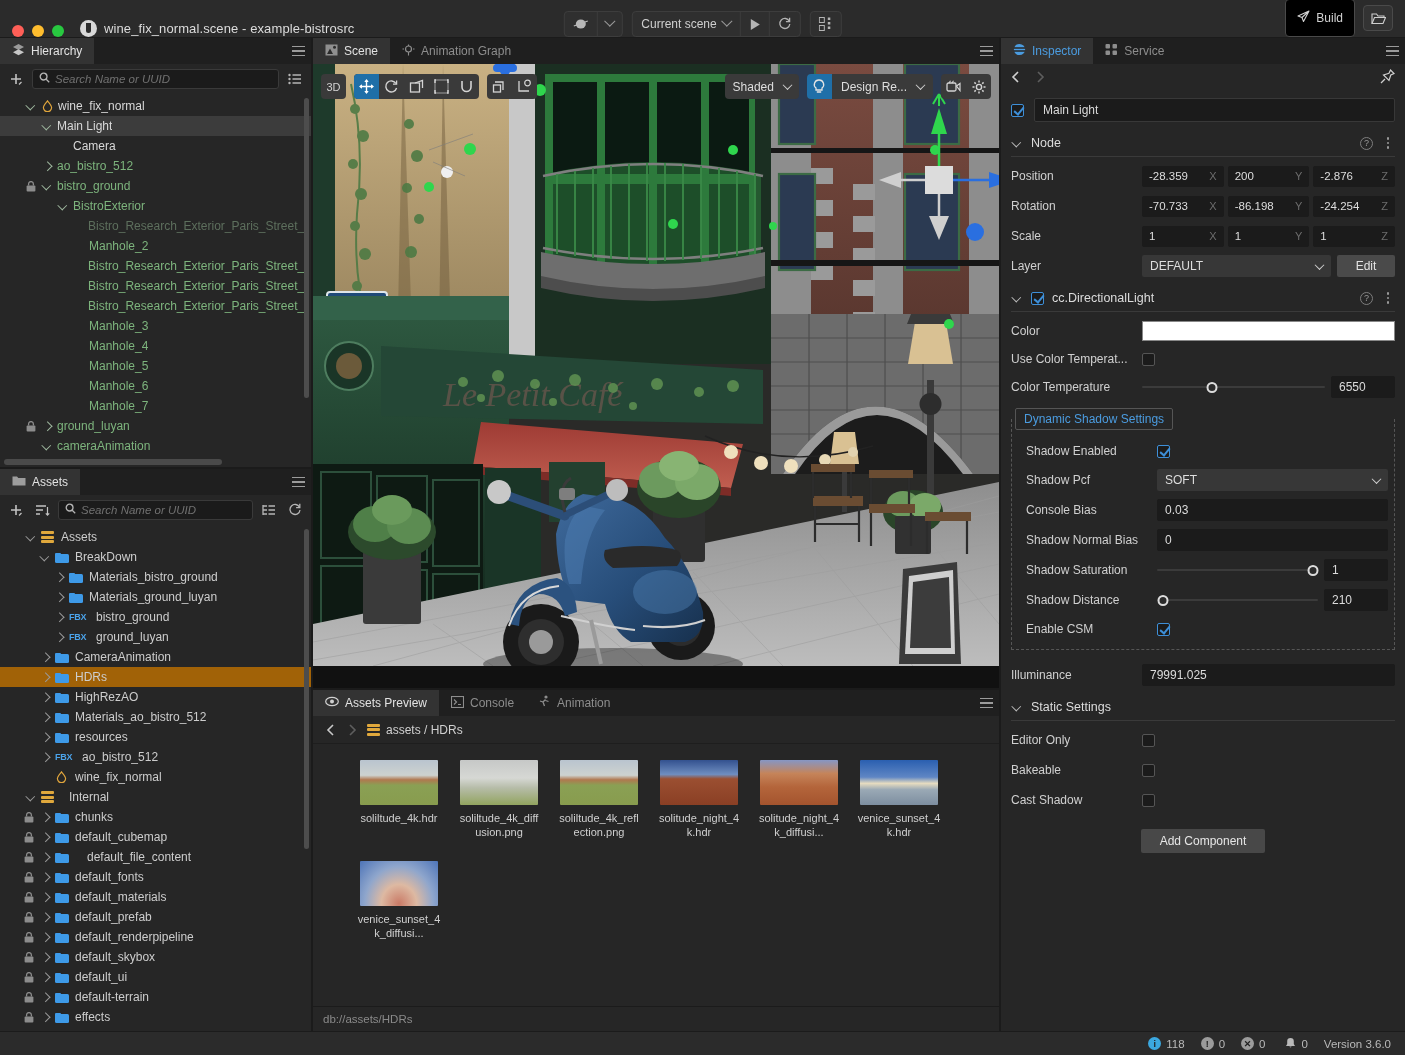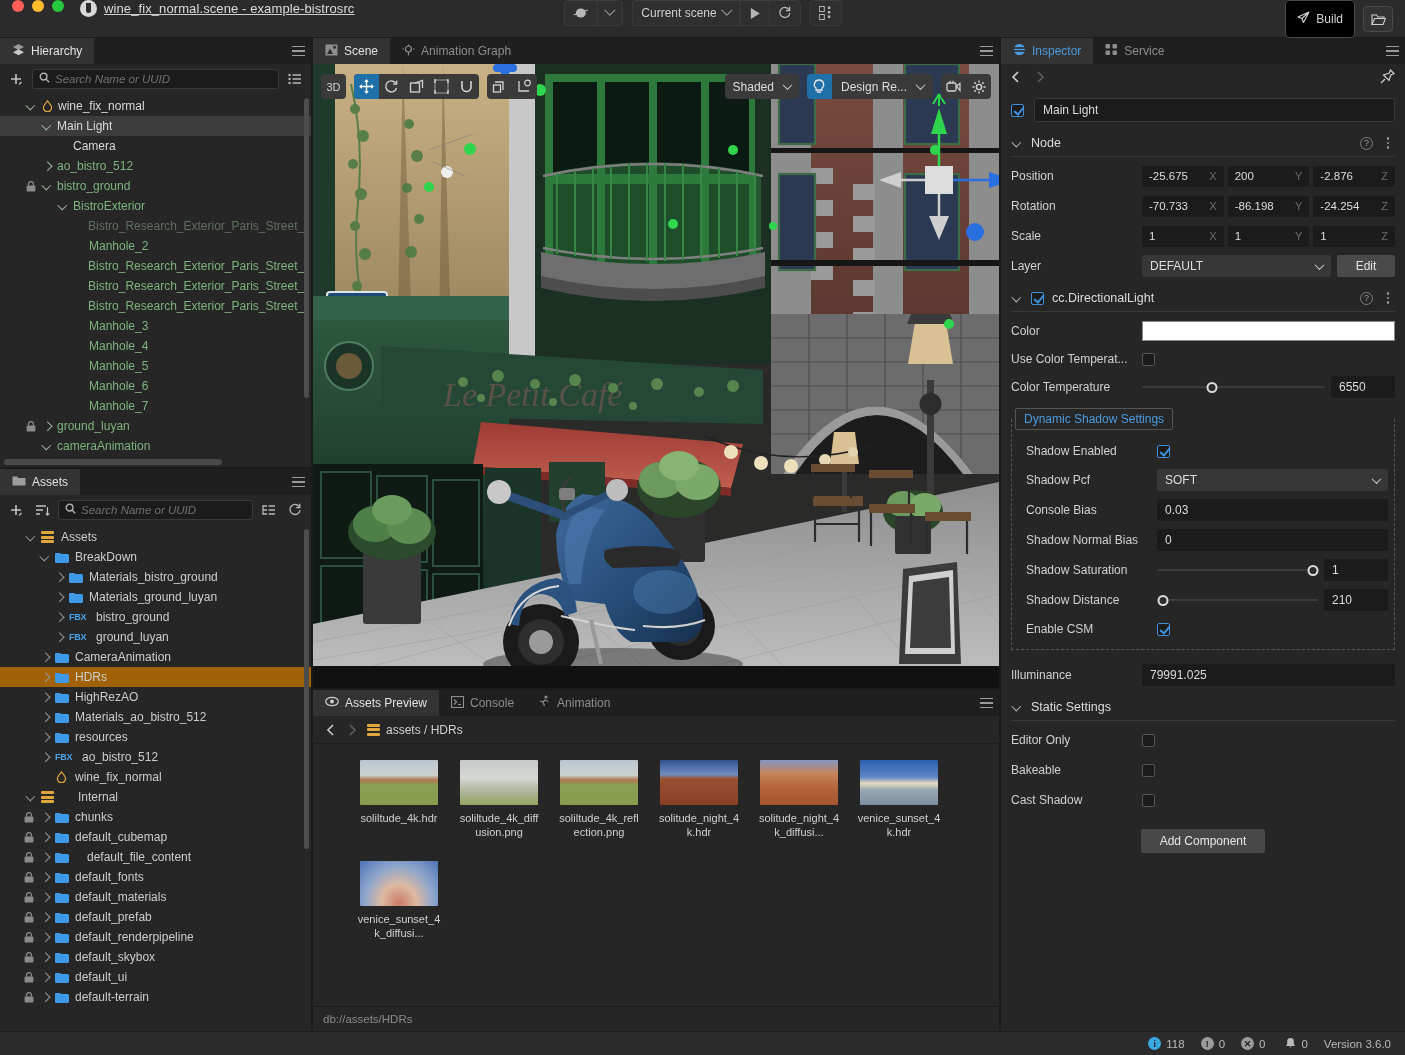--- a/index.html
+++ b/index.html
@@ -14,24 +14,23 @@
   #app {
     width: 1405px; height: 1055px; position: relative;
     background: #232323;
     display: flex; flex-direction: column;
   }
 
   
   .titlebar {
     height: 38px; min-height: 38px;
     background: #2b2b2b;
-    display: flex; align-items: flex-start;
+    display: flex; align-items: flex-end;
     position: relative;
     border-bottom: 1px solid #1b1b1b;
-    text-decoration: underline;
   }
   .traffic { display: flex; gap: 8px; padding-left: 12px; align-items: center; }
   .tl { width: 12px; height: 12px; border-radius: 50%; }
   .tl.red { background: #ff5f57; }
   .tl.yellow { background: #ffbd2e; }
   .tl.green { background: #28c840; }
   .title-wrap { display: flex; align-items: center; gap: 7px; margin-left: 16px; }
   .cocos-logo {
     width: 17px; height: 17px; border-radius: 50%;
     background: #d8d8d8; position: relative;
@@ -723,21 +722,21 @@
               <span style="display:inline-block;width:4px"></span>
               <span class="spacer-lock"></span>
               <span class="arrow d blue"></span>
               <span class="drop-ico">
                 <span class="dbico">
                   <i></i>
                   <i></i>
                   <i></i>
                 </span>
               </span>
-              <span class="tlabel g-blue" style="margin-left:20px">Internal</span>
+              <span class="tlabel g-blue" style="margin-left:11px">Internal</span>
             </div>
             <div class="trow">
               <span style="display:inline-block;width:18px"></span>
               <span class="lock">
                 <svg width="10" height="11" viewBox="0 0 10 11">
                   <rect x="0.6" y="4.5" width="8.8" height="6" rx="1" fill="#8c8c8c"></rect>
                   <path d="M2.6 4.5 V3 a2.4 2.4 0 0 1 4.8 0 V4.5" stroke="#8c8c8c" stroke-width="1.3" fill="none"></path>
                 </svg>
               </span>
               <span class="arrow r blue"></span>
@@ -864,20 +863,34 @@
                 <svg width="10" height="11" viewBox="0 0 10 11">
                   <rect x="0.6" y="4.5" width="8.8" height="6" rx="1" fill="#8c8c8c"></rect>
                   <path d="M2.6 4.5 V3 a2.4 2.4 0 0 1 4.8 0 V4.5" stroke="#8c8c8c" stroke-width="1.3" fill="none"></path>
                 </svg>
               </span>
               <span class="arrow r blue"></span>
               <span class="drop-ico">
                 <span class="fold"></span>
               </span>
               <span class="tlabel g-blue" style="margin-left:3px">default-terrain</span>
+            </div>
+            <div class="trow">
+              <span style="display:inline-block;width:18px"></span>
+              <span class="lock">
+                <svg width="10" height="11" viewBox="0 0 10 11">
+                  <rect x="0.6" y="4.5" width="8.8" height="6" rx="1" fill="#8c8c8c"></rect>
+                  <path d="M2.6 4.5 V3 a2.4 2.4 0 0 1 4.8 0 V4.5" stroke="#8c8c8c" stroke-width="1.3" fill="none"></path>
+                </svg>
+              </span>
+              <span class="arrow r blue"></span>
+              <span class="drop-ico">
+                <span class="fold"></span>
+              </span>
+              <span class="tlabel g-blue" style="margin-left:3px">effects</span>
             </div>
           <div class="vscroll" style="top:4px; height:320px;"></div>
         </div>
       </div>
     </div>
 
     <div class="col-mid">
 
       <div class="panel" style="flex:1;">
         <div class="panel-tabs">
@@ -1486,21 +1499,21 @@
                 <i></i>
                 <i></i>
               </span>
           </div>
           <div class="sect-rule"></div>
 
           <div class="prow">
             <span class="plabel">Position</span>
             <div class="vec3">
               <span class="numfield">
-                <span>-25.675</span>
+                <span>-28.359</span>
                 <span class="axis">X</span>
               </span>
               <span class="numfield">
                 <span>200</span>
                 <span class="axis">Y</span>
               </span>
               <span class="numfield">
                 <span>-2.876</span>
                 <span class="axis">Z</span>
               </span>

